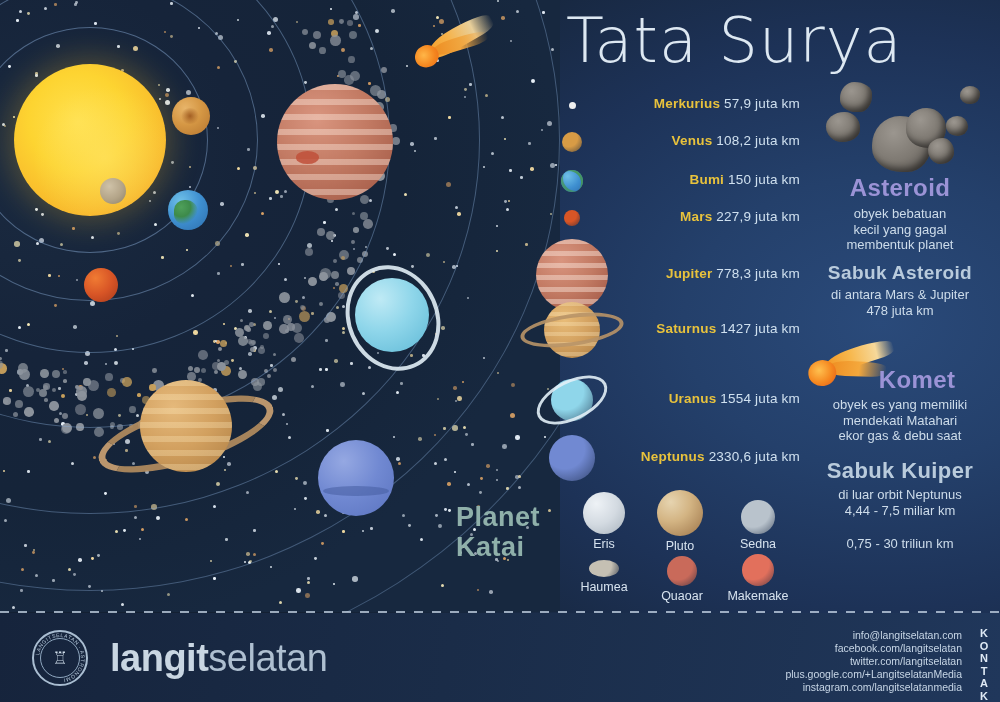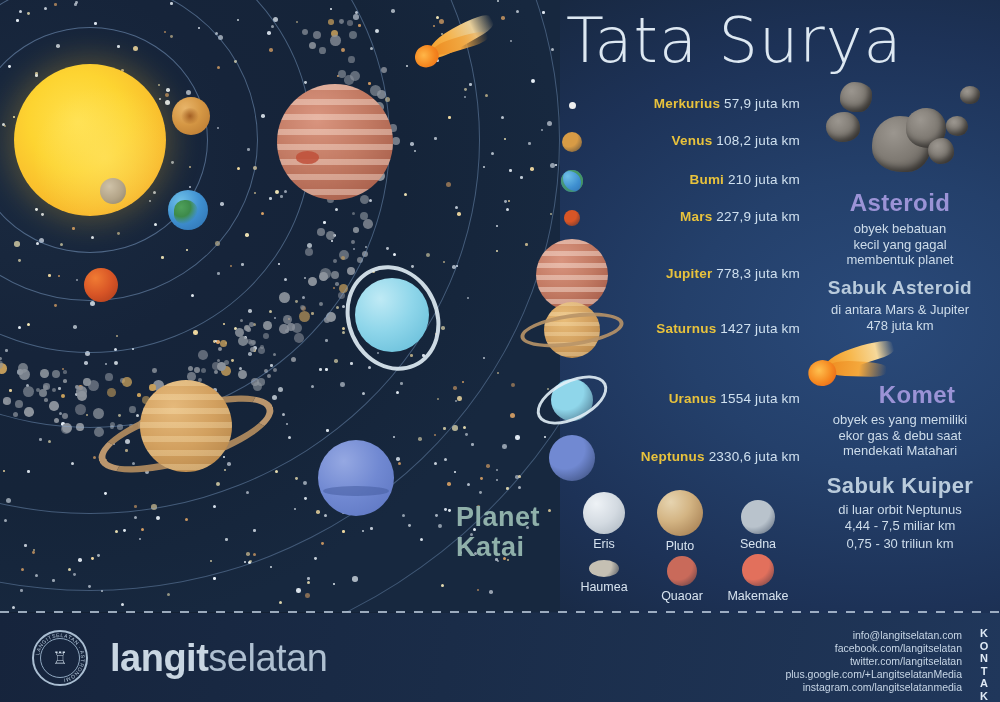--- a/index.html
+++ b/index.html
@@ -115,21 +115,21 @@
   .prow { position:absolute; left:0; width:290px; height:0; }
   .prow .glyph { position:absolute; border-radius:50%; }
   .prow .lbl {
     position:absolute; right:10px; white-space:nowrap;
     font-size:13.5px; color:#cfe0ef; letter-spacing:.2px;
   }
   .prow .lbl b { color:#e8c23c; font-weight:700; letter-spacing:.2px; }
 
   
   #right-col { position:absolute; left:800px; top:0; width:200px; height:612px; text-align:center; }
-  .rc-title { font-weight:700; letter-spacing:.4px;margin-top:15px; }
+  .rc-title { font-weight:700; letter-spacing:.4px; }
   .rc-sub { font-size:13px; line-height:15.5px; color:#cddcea; }
 
   
   #dwarf { position:absolute; left:440px; top:480px; width:360px; height:132px; }
   #dwarf-title {
     position:absolute; left:16px; top:22px; width:120px;
     font-size:27px; font-weight:700; line-height:30px; color:#8fb0aa;
     letter-spacing:.5px;
   }
   .dwarf-item { position:absolute; text-align:center; width:72px; }
@@ -843,21 +843,21 @@
       <div class="prow" style="top: 105px;">
         <div class="glyph" style="width: 7px; height: 7px; left: 48.5px; top: -3.5px; background: rgb(239, 239, 239);"></div>
         <div class="lbl" style="top: -9px;"><b>Merkurius</b><span> 57,9 juta km</span></div>
       </div>
       <div class="prow" style="top: 142px;">
         <div class="glyph" style="width: 20px; height: 20px; left: 42px; top: -10px; background: radial-gradient(circle at 34% 30%, rgb(216, 155, 69) 0%, rgb(216, 155, 69) 45%, rgba(0, 0, 0, 0.35) 130%);"></div>
         <div class="lbl" style="top: -9px;"><b>Venus</b><span> 108,2 juta km</span></div>
       </div>
       <div class="prow" style="top: 181px;">
         <div class="glyph" style="width: 22px; height: 22px; left: 41px; top: -11px; background: radial-gradient(circle at 30% 28%, rgb(111, 192, 232) 0%, rgb(62, 143, 208) 55%, rgb(46, 111, 174) 100%); box-shadow: rgba(70, 150, 80, 0.85) -3px 2px 0px -1px inset, rgba(70, 150, 80, 0.7) 4px -3px 0px -2px inset;"></div>
-        <div class="lbl" style="top: -9px;"><b>Bumi</b><span> 210 juta km</span></div>
+        <div class="lbl" style="top: -9px;"><b>Bumi</b><span> 150 juta km</span></div>
       </div>
       <div class="prow" style="top: 218px;">
         <div class="glyph" style="width: 16px; height: 16px; left: 44px; top: -8px; background: radial-gradient(circle at 34% 30%, rgb(216, 85, 38) 0%, rgb(216, 85, 38) 45%, rgba(0, 0, 0, 0.35) 130%);"></div>
         <div class="lbl" style="top: -9px;"><b>Mars</b><span> 227,9 juta km</span></div>
       </div>
       <div class="prow" style="top: 275px;">
         <div class="glyph" style="width: 72px; height: 72px; left: 16px; top: -36px; background: repeating-linear-gradient(rgba(255, 238, 228, 0.42) 0px, rgba(255, 238, 228, 0.42) 5px, rgba(0, 0, 0, 0) 5px, rgba(0, 0, 0, 0) 12px), radial-gradient(circle at 35% 30%, rgb(217, 149, 127) 0%, rgb(194, 122, 99) 48%, rgb(157, 83, 65) 100%);"></div>
         <div class="lbl" style="top: -9px;"><b>Jupiter</b><span> 778,3 juta km</span></div>
       </div>
       <div class="prow" style="top: 330px;">
@@ -913,22 +913,22 @@
                   background:linear-gradient(95deg,#ee8b1f 0%,#f4a83c 55%,rgba(244,168,60,0) 100%);
                   border-radius:60% 70% 40% 50% / 85% 50% 50% 70%;transform:rotate(10deg);"></div>
       <div style="position:absolute;left:0;top:10px;width:28px;height:26px;border-radius:50%;
                   background:radial-gradient(circle at 40% 38%,#ffc04f 0%,#f5871f 55%,#e2571a 100%);"></div>
     </div>
 
     <div style="position:absolute;left:0;top:366px;width:200px;">
       <div class="rc-title" style="font-size:24px;color:#9b93d6;padding-left:34px;">Komet</div>
       <div class="rc-sub" style="margin-top:3px;">
         <div>obyek es yang memiliki</div>
+        <div>mendekati Matahari</div>
         <div>ekor gas &amp; debu saat</div>
-        <div>mendekati Matahari</div>
       </div>
     </div>
 
     <div style="position:absolute;left:0;top:458px;width:200px;">
       <div class="rc-title" style="font-size:22px;color:#b9cbdc;">Sabuk Kuiper</div>
       <div class="rc-sub" style="margin-top:3px;">
         <div>di luar orbit Neptunus</div>
         <div>4,44 - 7,5 miliar km</div>
       </div>
     </div>

